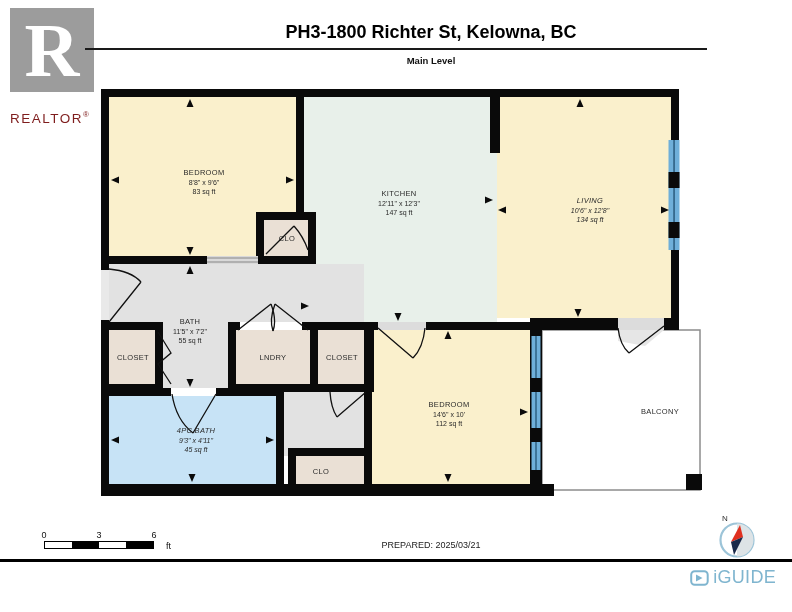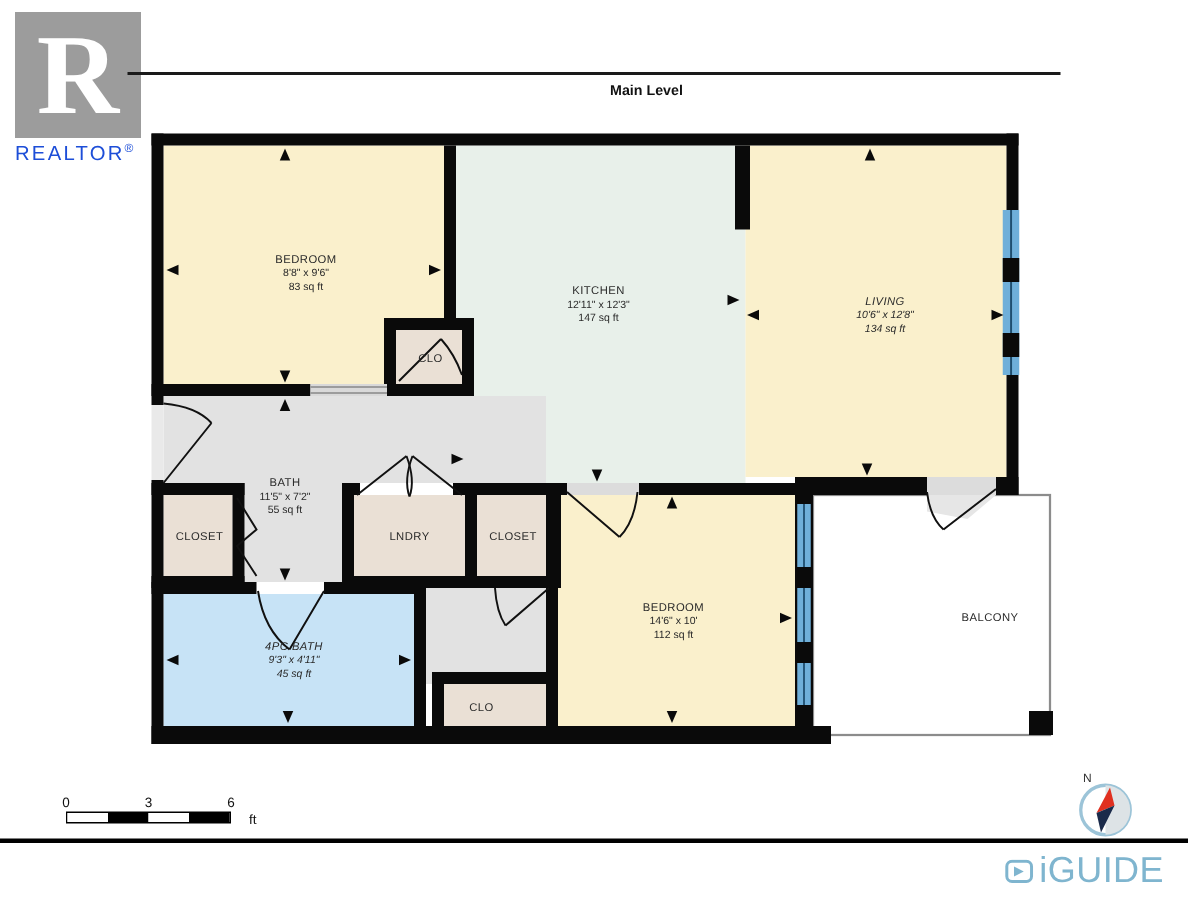--- a/index.html
+++ b/index.html
@@ -2,21 +2,21 @@
 <html><head>
 <meta charset="utf-8">
 <style>
   html,body{margin:0;padding:0;background:#fff;}
   .page{position:relative;width:792px;height:612px;background:#fff;font-family:"Liberation Sans",sans-serif;overflow:hidden;}
 
   
   .realtor-logo{position:absolute;left:10px;top:8px;text-align:left;}
   .realtor-r{width:84px;height:84px;background:#9C9C9C;color:#fff;font-family:"Liberation Serif",serif;
              font-weight:bold;font-size:76px;line-height:84px;text-align:center;}
-  .realtor-text{margin-top:2px;color:#1d4ed8;font-size:13.5px;letter-spacing:1.5px;}
+  .realtor-text{margin-top:18px;color:#7f1d1d;font-size:13.5px;letter-spacing:1.5px;}
   .realtor-text sup{font-size:8px;}
   .page-title{position:absolute;left:100px;right:30px;top:22px;text-align:center;font-size:18px;font-weight:bold;color:#000;}
   .title-rule{position:absolute;left:85px;top:48px;width:622px;height:2px;background:#1a1a1a;}
   .level-info{position:absolute;left:100px;right:30px;top:55px;display:flex;justify-content:center;gap:0;font-size:9.5px;color:#111;}
   .level-label{font-weight:bold;}
   .level-areas div{line-height:1.45;}
 
   
   .plan{position:absolute;left:0;top:0;}
   .plan text{font-family:"Liberation Sans",sans-serif;fill:#333;}
@@ -33,32 +33,33 @@
   .scalebar .t0{left:0;} .scalebar .t1{left:50%;} .scalebar .t2{left:100%;}
   .scalebar .bar{height:6px;border:1px solid #000;display:flex;}
   .scalebar .bar i{flex:1;} .scalebar .w{background:#fff;} .scalebar .b{background:#000;}
   .scalebar .unit{position:absolute;right:-17px;top:11px;font-size:9px;color:#111;}
 
   .prepared{position:absolute;left:100px;right:30px;top:540px;text-align:center;font-size:9px;color:#222;}
 
   
   .footer-line{position:absolute;left:0;right:0;top:559px;height:2.5px;background:#000;}
   .disclaimer{position:absolute;left:28px;top:568px;width:600px;font-size:8.2px;color:#111;}
-  .iguide{position:absolute;right:16px;top:567px;display:flex;align-items:center;gap:4px;color:#7FB5CF;font-size:24px;letter-spacing:.3px;padding-left:24px;}
+  .iguide{position:absolute;right:16px;top:567px;display:flex;align-items:center;gap:4px;color:#7FB5CF;font-size:18px;letter-spacing:.3px;padding-left:24px;}
 </style>
 </head>
 <body>
 
 <div class="page">
 
   <div class="realtor-logo">
     <div class="realtor-r">R</div>
     <div class="realtor-text"><span>REALTOR</span><sup>®</sup></div>
   </div>
 
+  <div class="page-title">PH3-1800 Richter St, Kelowna, BC</div>
   <div class="title-rule"></div>
   <div class="level-info">
     <div class="level-label">Main Level</div>
   </div>
 
   <svg class="plan" width="792" height="612" viewBox="0 0 792 612">
 
     <g>
       <rect x="109" y="97" width="187" height="159" fill="#FAF0CC"></rect>
       <rect x="304" y="97" width="193" height="225" fill="#E8F0EA"></rect>
@@ -240,20 +241,21 @@
     </div>
     <div class="bar">
         <i class="w"></i>
         <i class="b"></i>
         <i class="w"></i>
         <i class="b"></i>
       </div>
     <span class="unit">ft</span>
   </div>
 
+  <div class="prepared">PREPARED: 2025/03/21</div>
 
   <div class="footer-line"></div>
   <div class="iguide">
     <svg width="19" height="16" viewBox="0 0 19 16">
       <rect x="1.2" y="1.2" width="16.5" height="13.5" rx="3.5" fill="none" stroke="#7FB5CF" stroke-width="2"></rect>
       <polygon points="6,4.6 12.5,8 6,11.4" fill="#7FB5CF"></polygon>
     </svg>
     <span>iGUIDE</span>
   </div>
 

